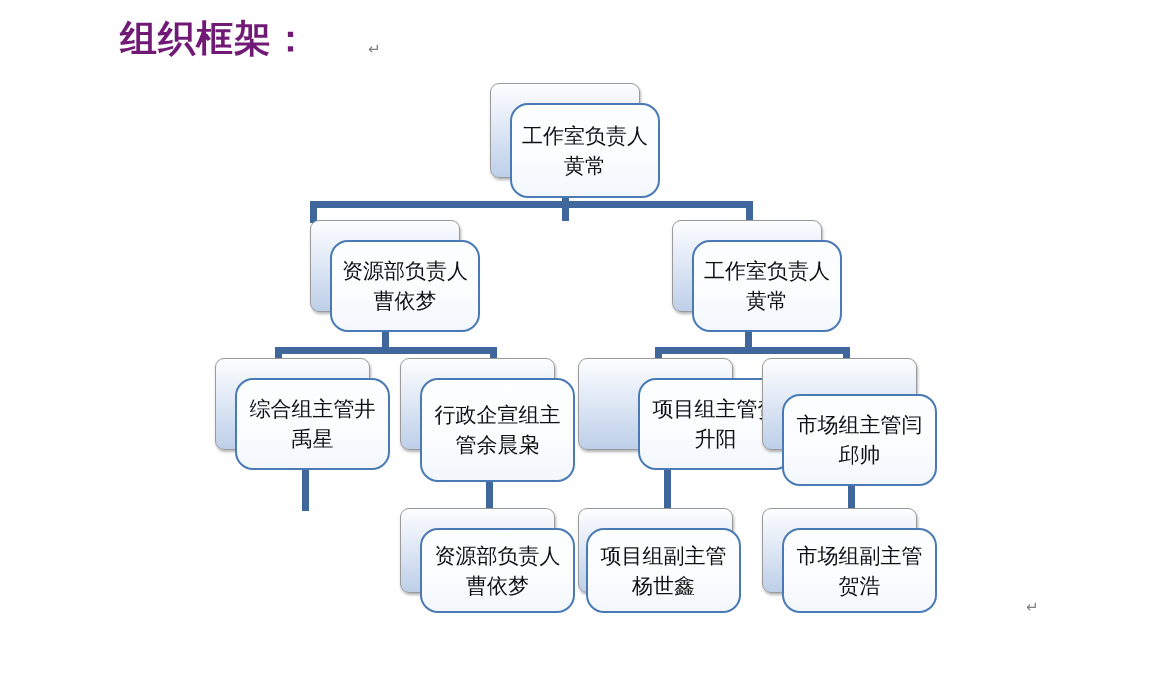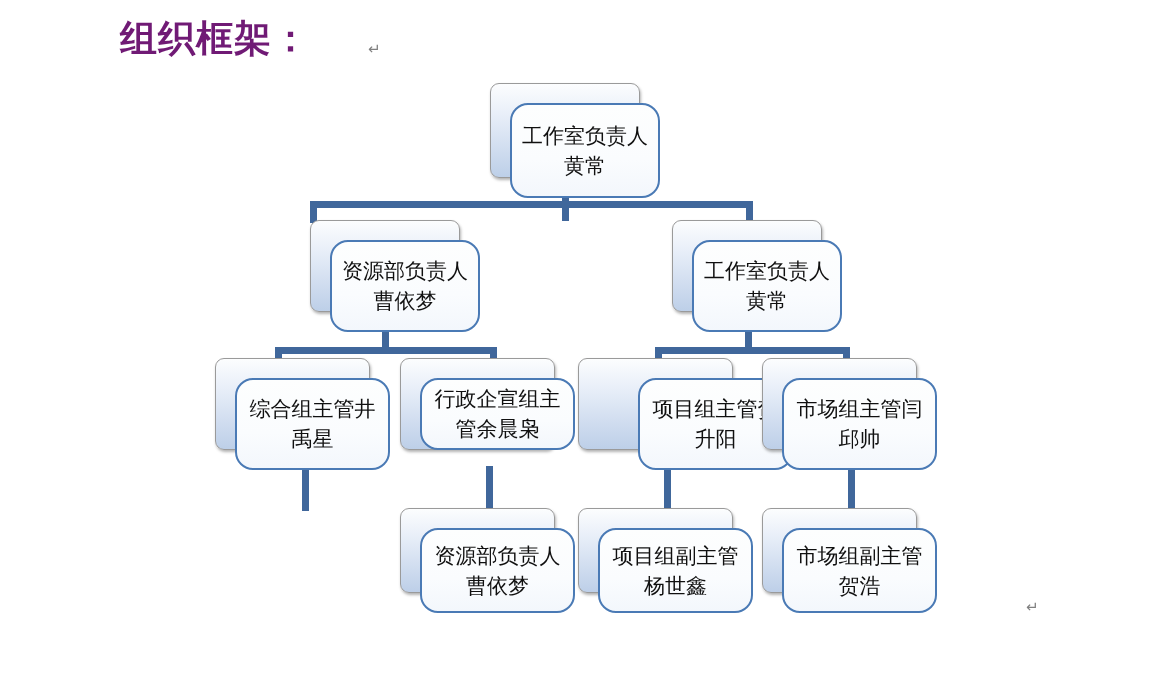--- a/index.html
+++ b/index.html
@@ -143,50 +143,50 @@
 
   <div class="node lvl3" style="left:215px; top:358px; width:212px; height:112px;">
     <div class="back" style="width:155px; height:92px;"></div>
     <div class="front" style="left:20px; top:20px; width:155px; height:92px;">
       <span class="label">综合组主管井禹星</span>
     </div>
   </div>
 
   <div class="node lvl3" style="left:400px; top:358px; width:175px; height:112px;">
     <div class="back" style="width:155px; height:92px;"></div>
-    <div class="front" style="left:20px; top:20px; width:155px; height:72px;">
+    <div class="front" style="left:20px; top:20px; width:155px; height:104px;">
       <span class="label">行政企宣组主管余晨枭</span>
     </div>
   </div>
 
   <div class="node lvl3" style="left:578px; top:358px; width:175px; height:112px;">
     <div class="back" style="width:155px; height:92px;"></div>
     <div class="front" style="left:20px; top:20px; width:155px; height:92px;margin-left:40px;">
       <span class="label">项目组主管贺升阳</span>
     </div>
   </div>
 
   <div class="node lvl3" style="left:762px; top:358px; width:175px; height:112px;">
     <div class="back" style="width:155px; height:92px;"></div>
-    <div class="front" style="left:20px; top:20px; width:155px; height:92px;justify-content:center;">
+    <div class="front" style="left:20px; top:36px; width:155px; height:92px;justify-content:center;">
       <span class="label">市场组主管闫邱帅</span>
     </div>
   </div>
 
 
   <div class="node lvl4" style="left:400px; top:508px; width:175px; height:105px;">
     <div class="back" style="width:155px; height:85px;"></div>
     <div class="front" style="left:20px; top:20px; width:155px; height:85px;">
       <span class="label">资源部负责人曹依梦</span>
     </div>
   </div>
 
   <div class="node lvl4" style="left:578px; top:508px; width:175px; height:105px;">
     <div class="back" style="width:155px; height:85px;"></div>
-    <div class="front" style="left:20px; top:20px; width:155px; height:85px;">
+    <div class="front" style="left:8px; top:20px; width:155px; height:85px;">
       <span class="label">项目组副主管杨世鑫</span>
     </div>
   </div>
 
   <div class="node lvl4" style="left:762px; top:508px; width:162px; height:105px;">
     <div class="back" style="width:155px; height:85px;"></div>
     <div class="front" style="left:20px; top:20px; width:155px; height:85px;">
       <span class="label">市场组副主管贺浩</span>
     </div>
   </div>

